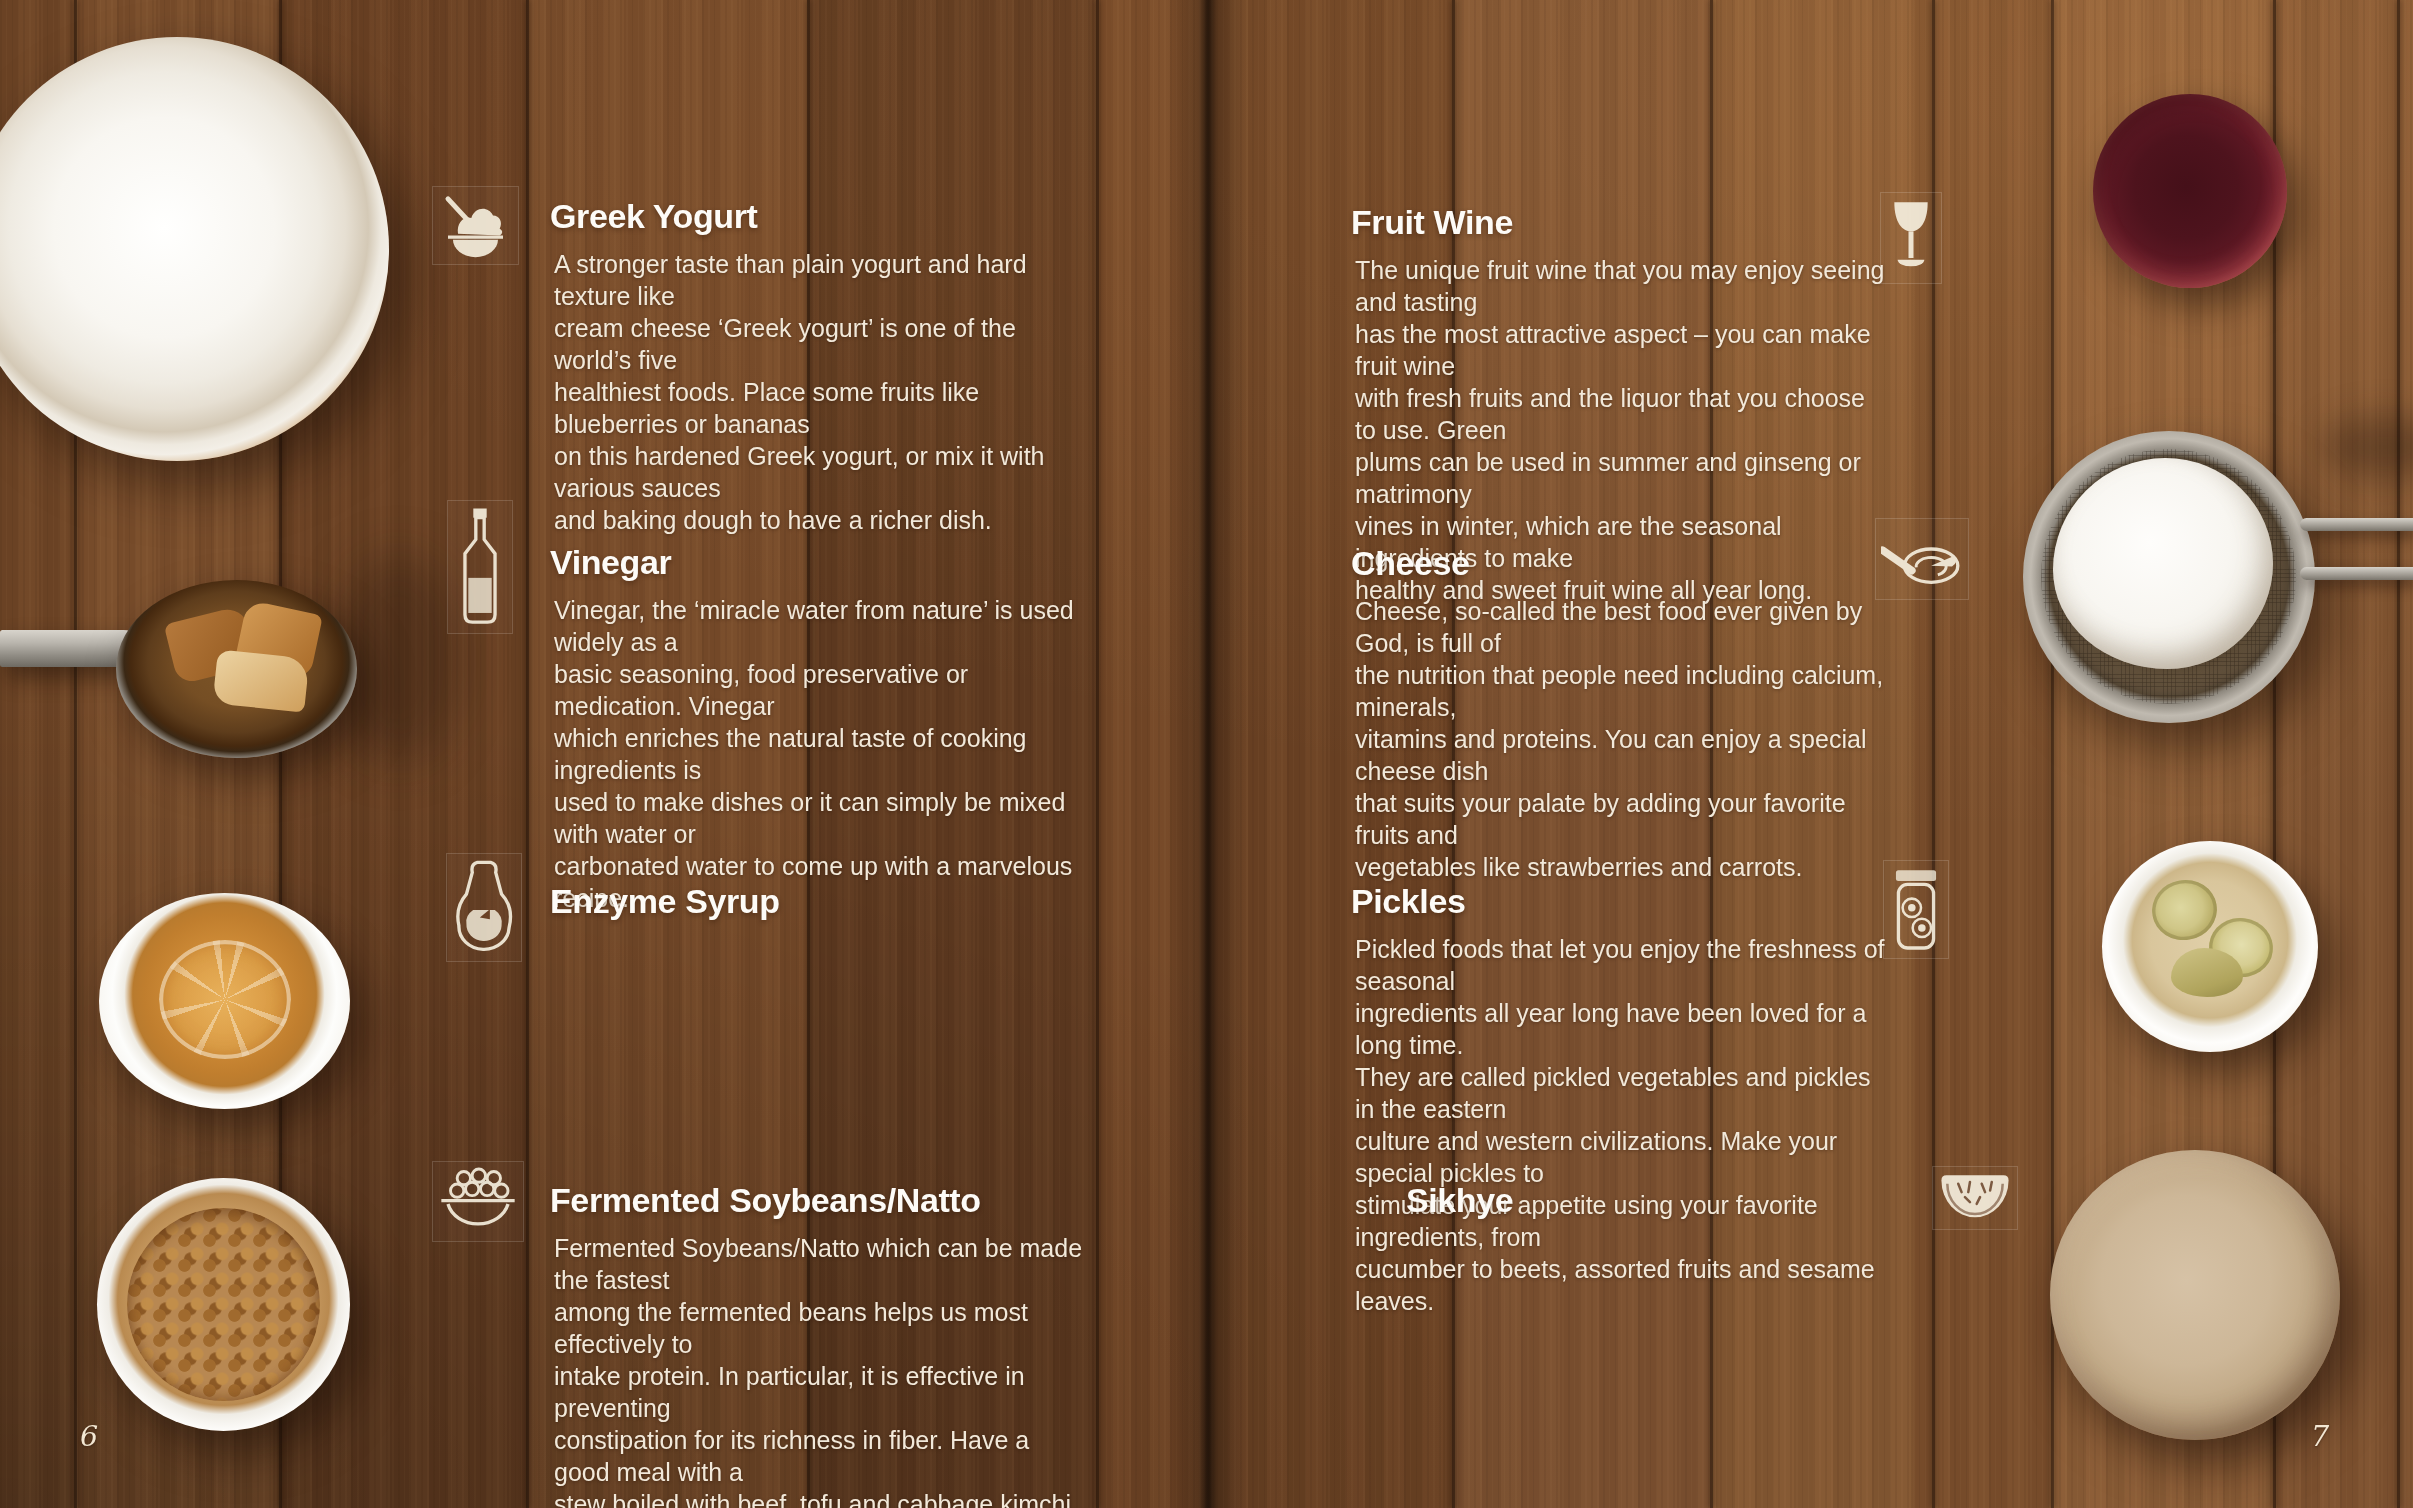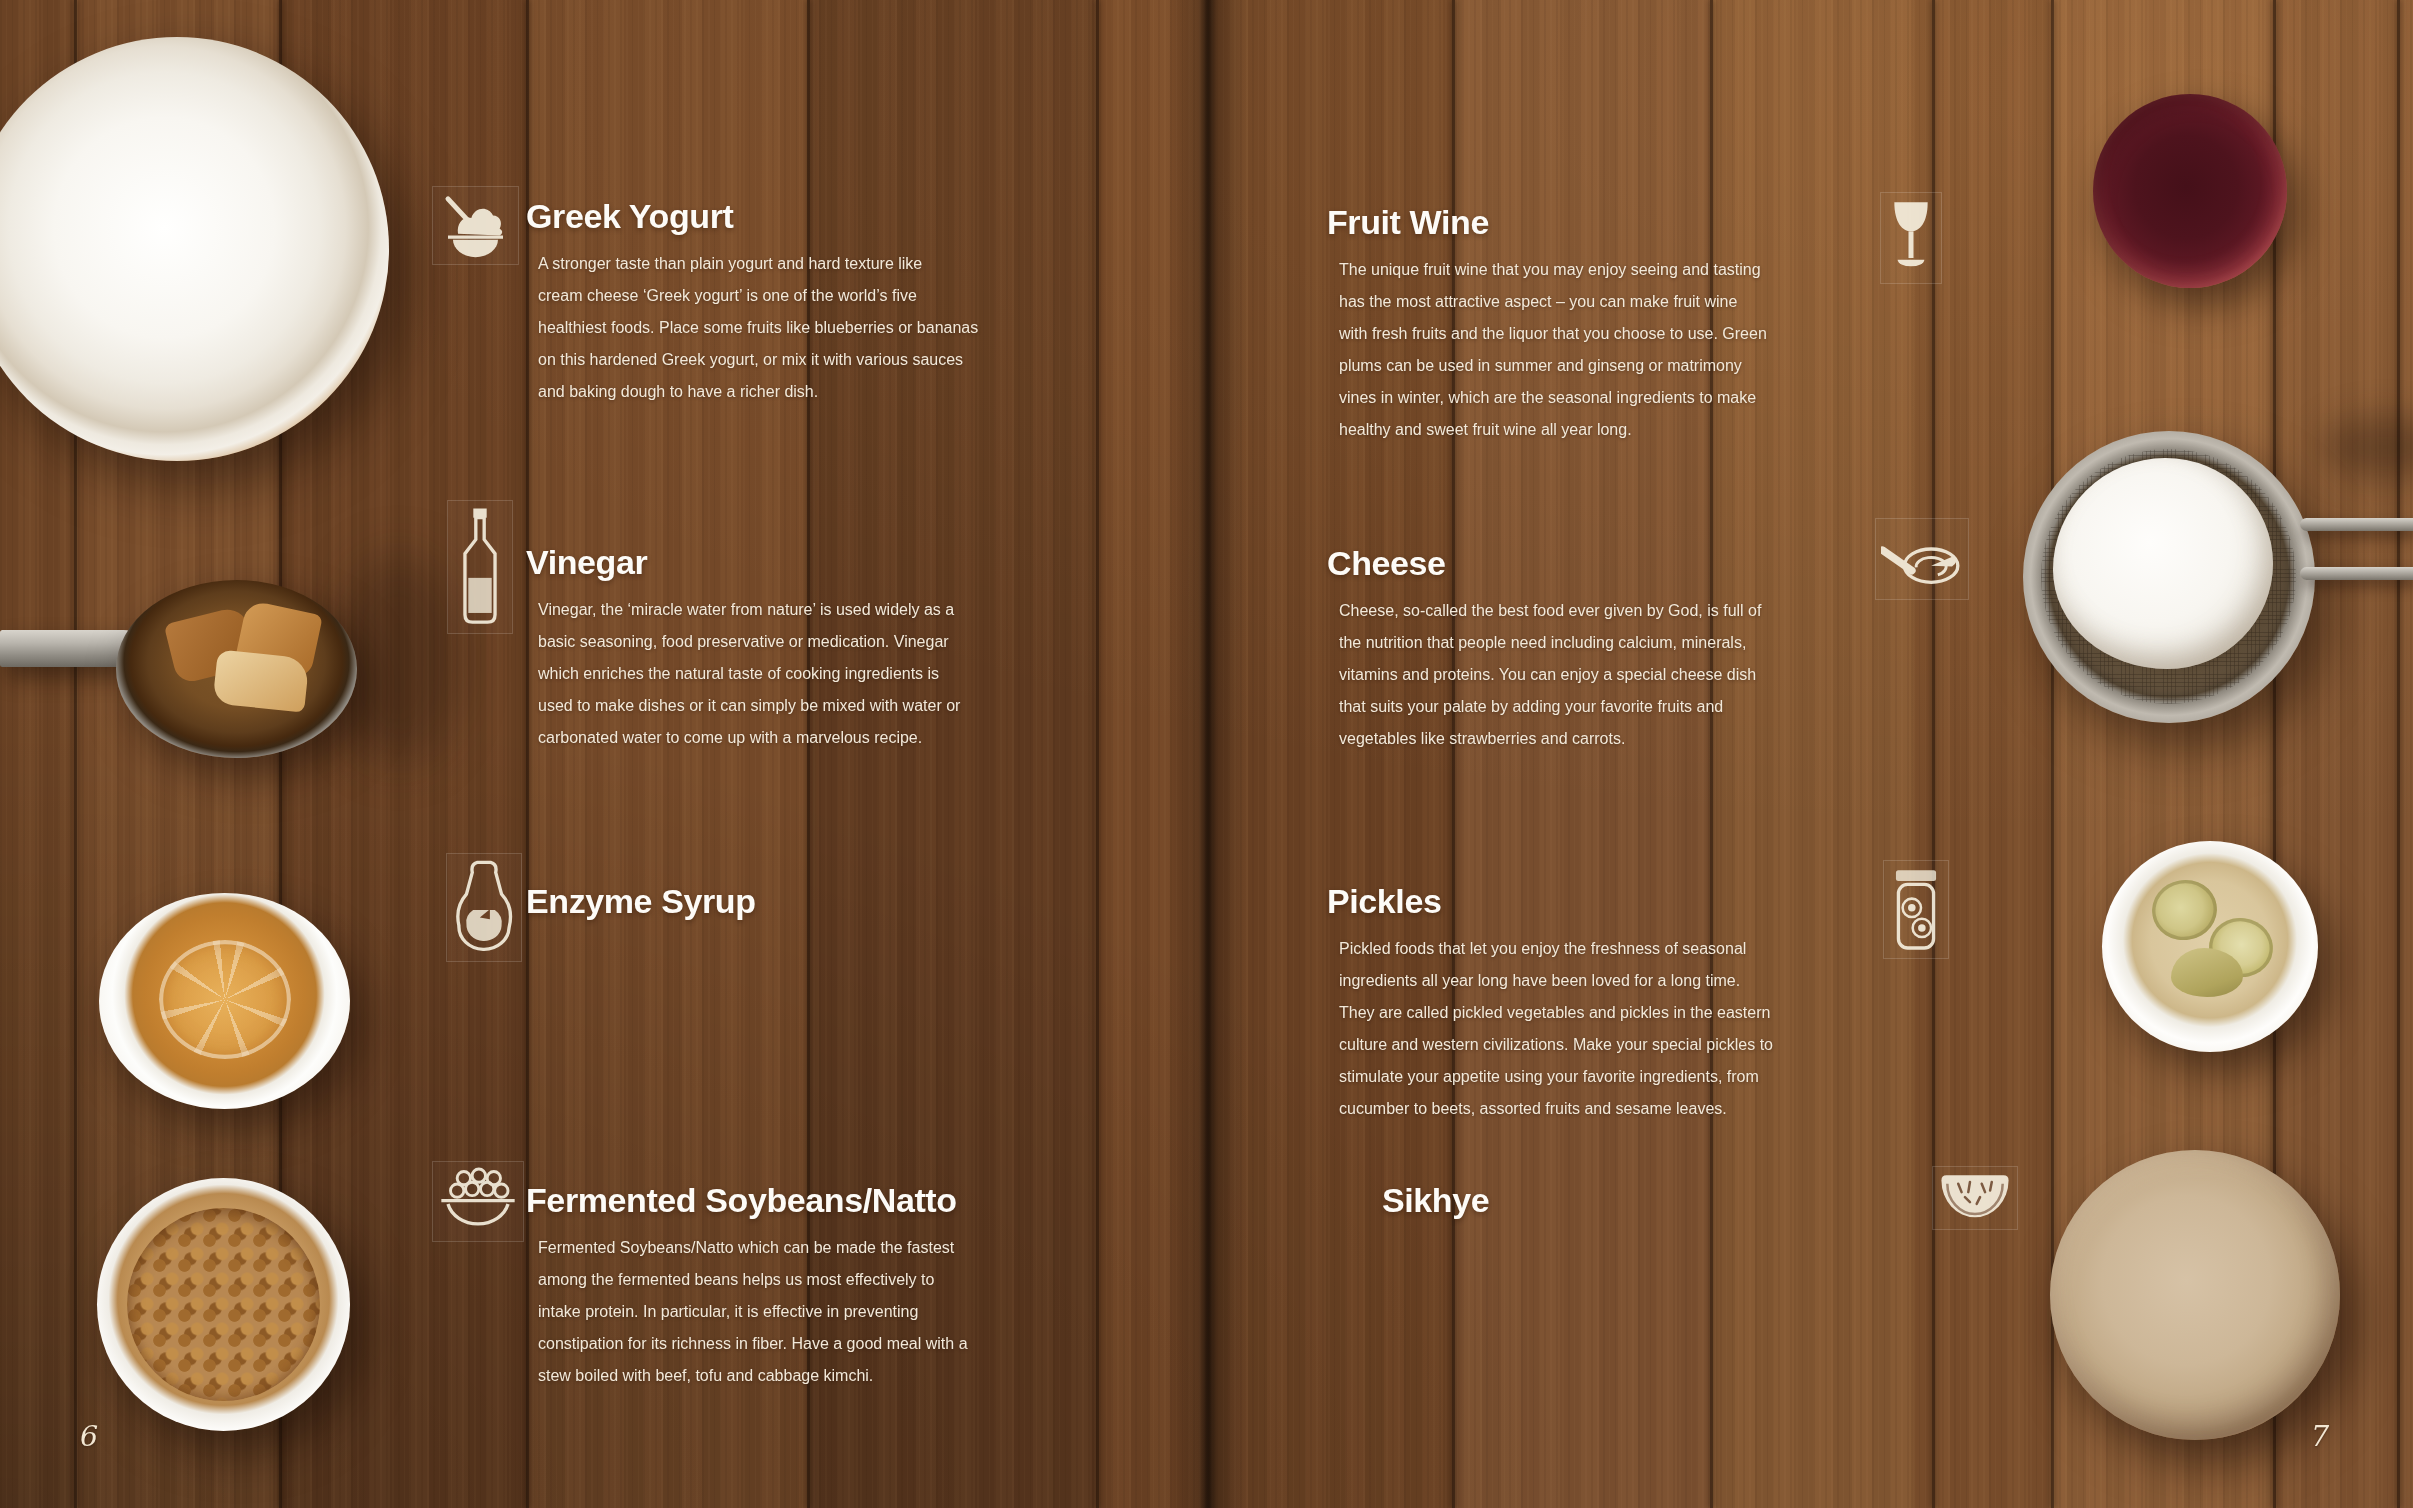--- a/index.html
+++ b/index.html
@@ -116,24 +116,24 @@
   .s3{left:69px;top:107px;width:72px;height:49px;border-radius:46% 54% 50% 50%/60% 58% 42% 40%;
     background:linear-gradient(160deg,#cfc487 0%,#b0a45c 70%,#958a48 100%);}
   .sikhye{left:2050px;top:1150px;width:290px;height:290px;
     background:radial-gradient(circle at 47% 45%, #d6c2a6 0%, #cdb798 38%, #c2aa88 55%,
       #b69c7b 66%, #a98d6c 72%, #c0a682 75%, #8a6743 80%, #a5815c 83%, #70492a 88%,
       #5d3b20 94%, #513318 100%);
     box-shadow:15px 23.5px 47px rgba(22,10,4,.55), inset 6.7px 10px 25px rgba(255,240,220,.18),
       inset -8.4px -13.4px 28.5px rgba(60,30,12,.3);}
 
   
-  .sec{position:absolute;width:545px;}
+  .sec{position:absolute;width:545px;padding-left:24px;}
   .sec h2{margin:0 0 13.4px;font:700 34px/1.05 "Liberation Sans",sans-serif;color:#fdfbf7;
     letter-spacing:-0.4px;text-shadow:0 1.7px 5px rgba(40,18,6,.4);}
-  .sec p{margin:12px;font-size:16px;line-height:32px;color:#f2e9da;white-space:pre-line;
+  .sec p{margin:4px;font-size:25px;line-height:32px;color:#f2e9da;white-space:pre-line;
     text-shadow:0 0.8px 3.4px rgba(40,18,6,.45);}
   .sec.rightpg{}
   .sec-gy{left:526px;top:199px;}  .sec-vn{left:526px;top:545px;}
   .sec-es{left:526px;top:884px;} .sec-fs{left:526px;top:1183px;}
   .sec-fw{left:1327px;top:205px;} .sec-ch{left:1327px;top:546px;}
   .sec-pk{left:1327px;top:884px;}.sec-sk{left:1382px;top:1183px;}
 
   .icb{position:absolute;opacity:.92;border:0.8px solid rgba(255,255,255,.16);
     padding:5px;background:rgba(255,255,255,.02);}
   .icb svg{display:block;}

